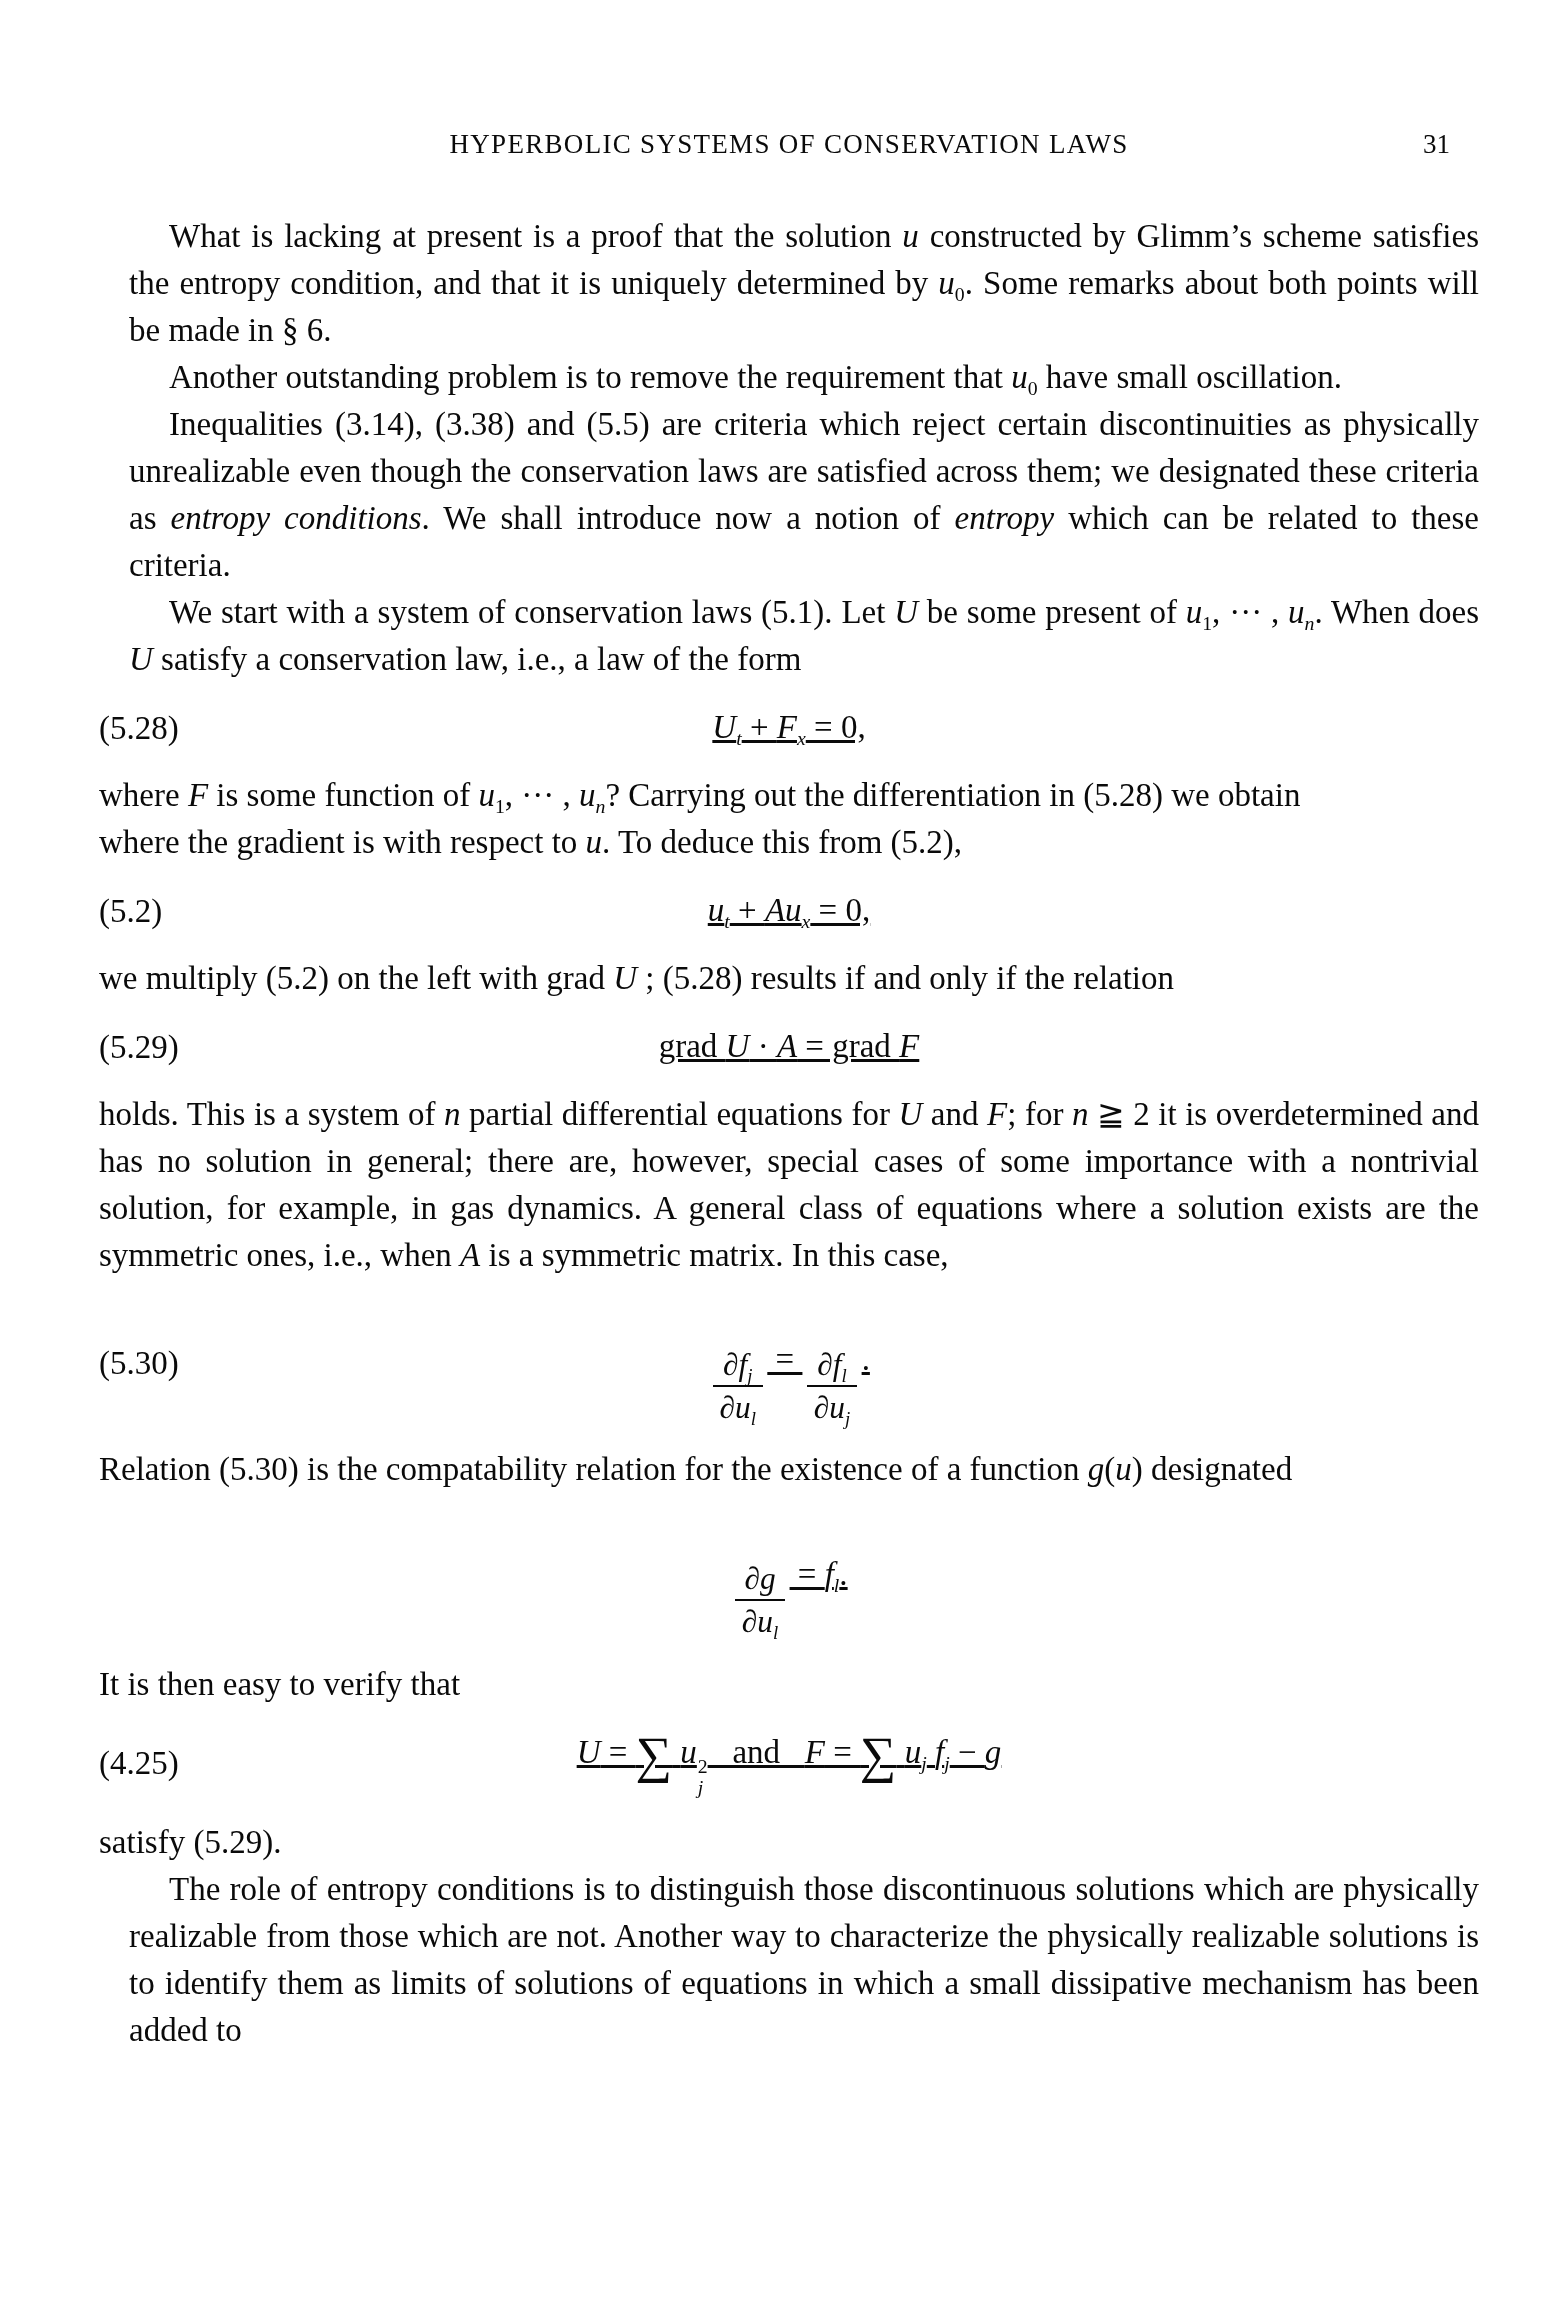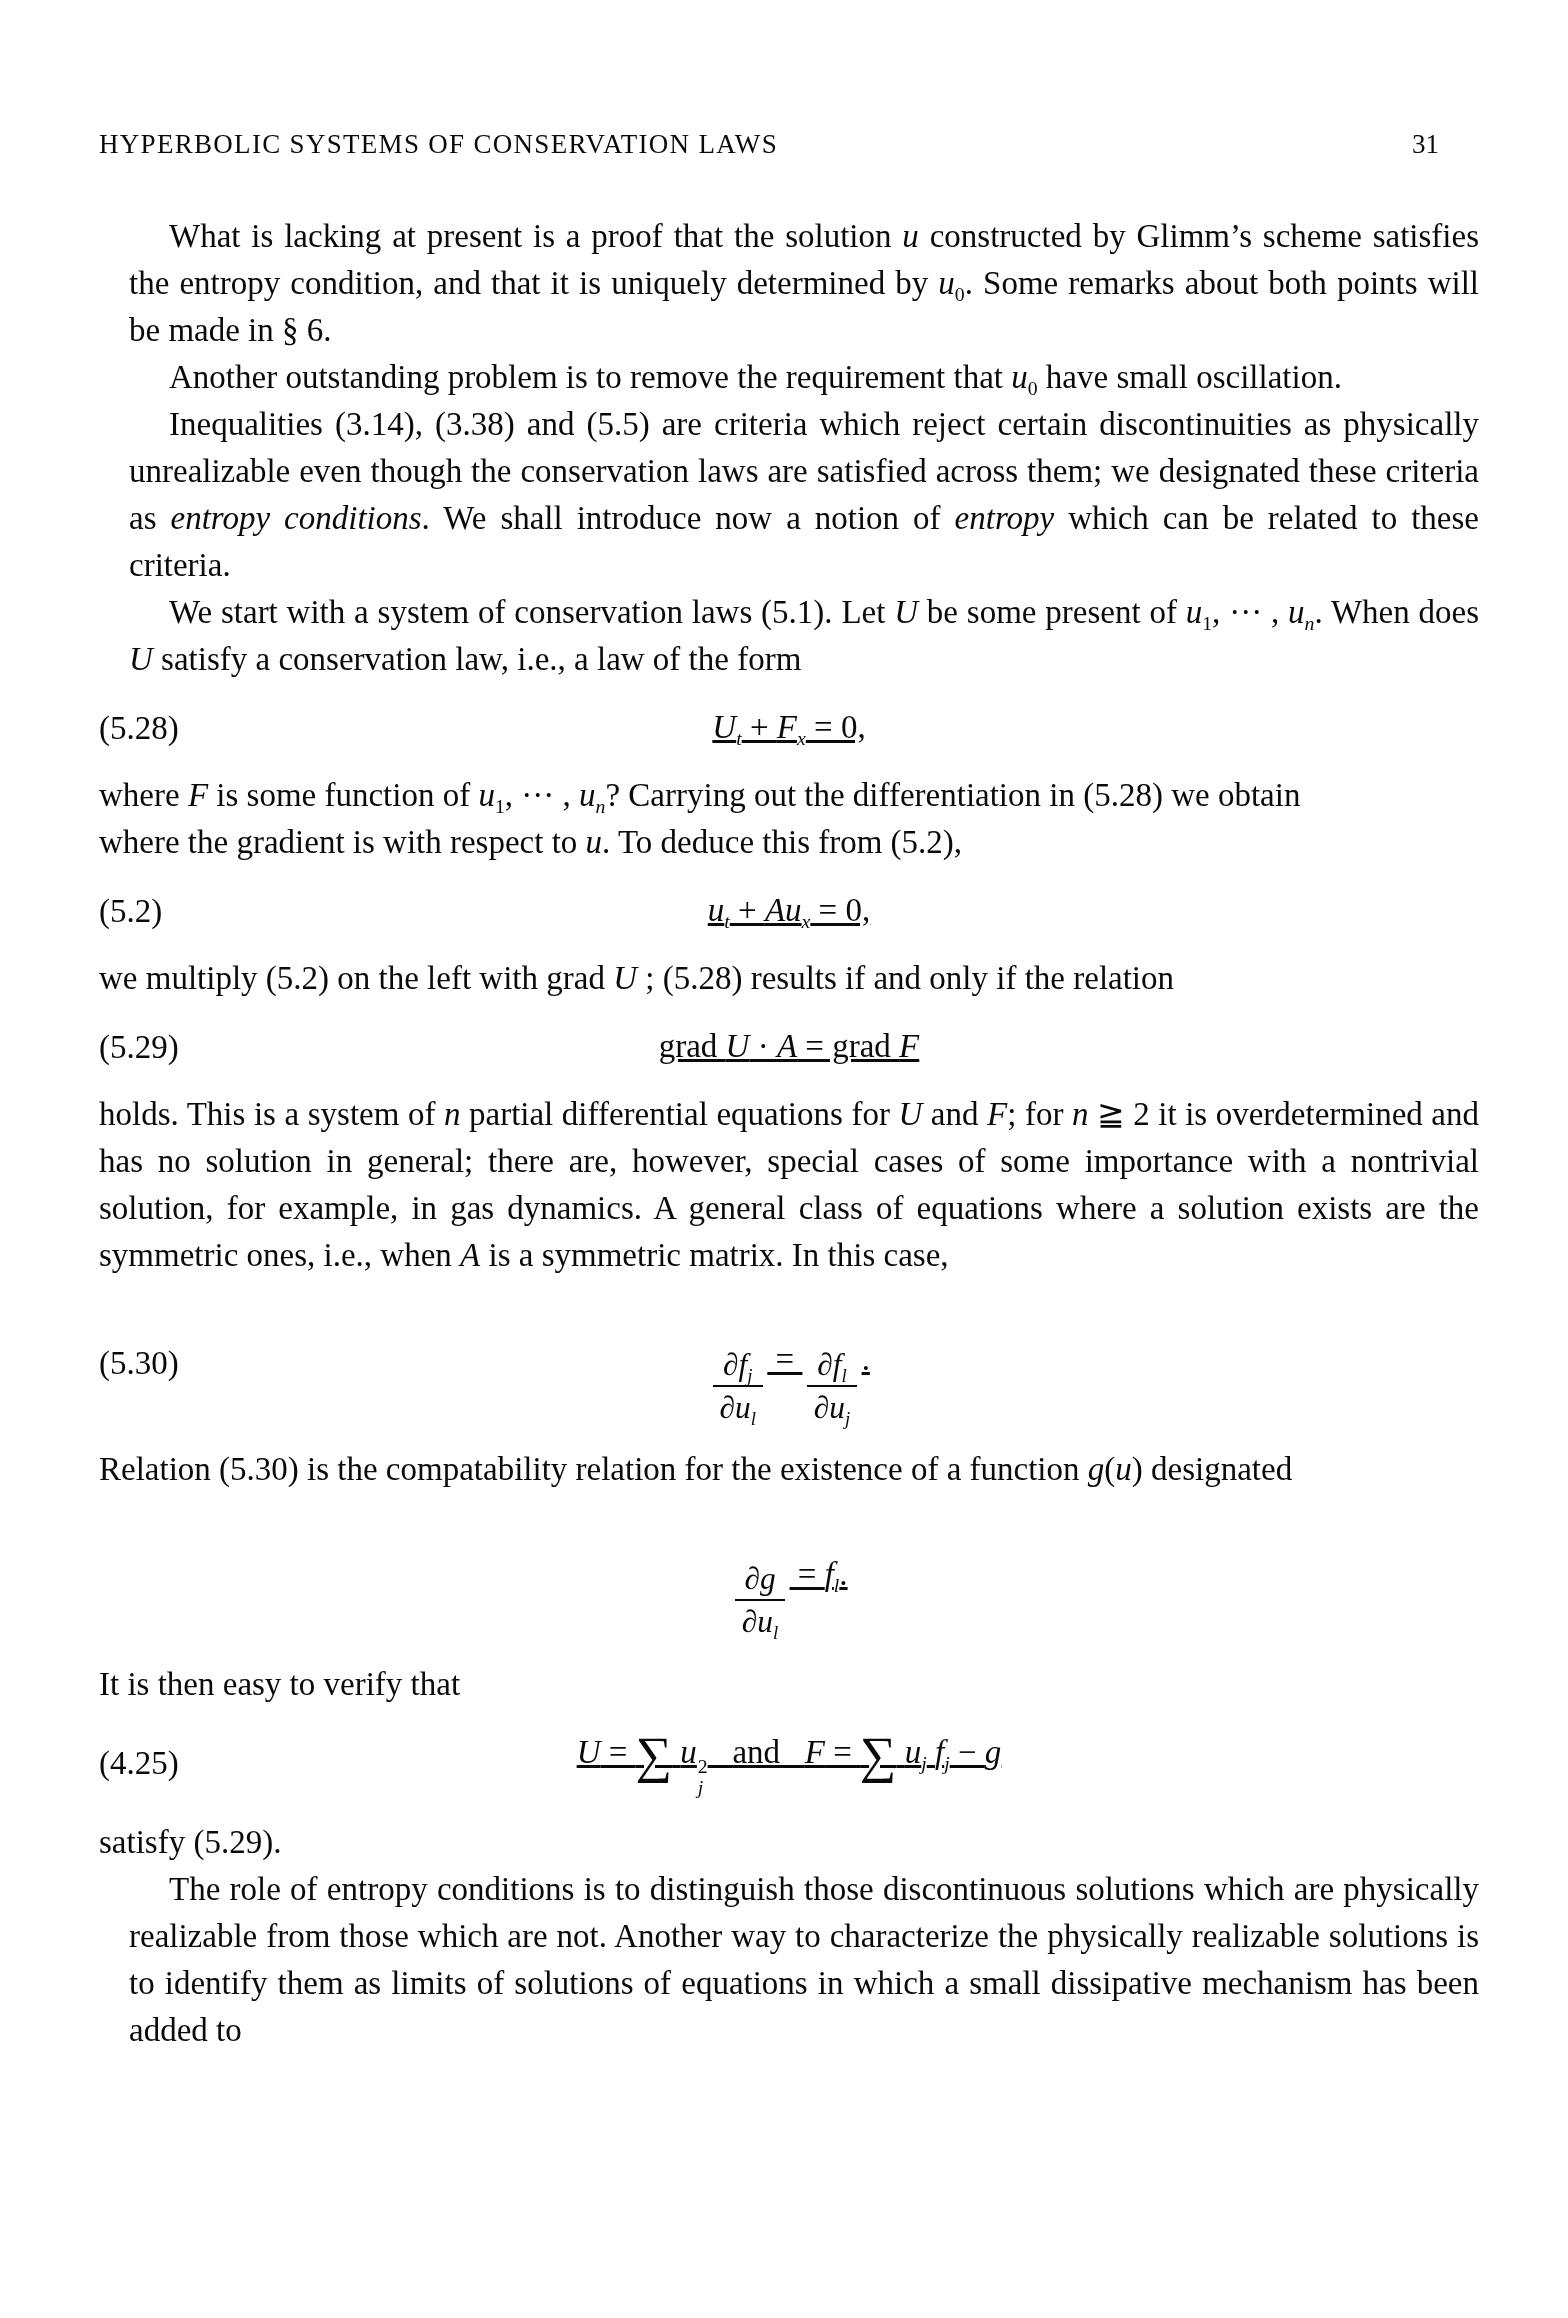--- a/index.html
+++ b/index.html
@@ -7,26 +7,26 @@
     width:1569px; height:2319px; overflow:hidden;
     background:#ffffff; color:#0a0a0a;
     font-family:"Liberation Serif","DejaVu Serif",serif;
   }
   .page {
     position:relative; box-sizing:border-box;
     width:1569px; height:2319px;
     padding:129px 90px 0 99px;
   }
   .header {
-    position:relative; 
+    position:relative; text-align:center;
     font-size:27px; letter-spacing:1.3px;
     margin-bottom:53px; white-space:nowrap;
   }
   .pageno {
-    position:absolute; right:40px; top:0; letter-spacing:0;
+    position:absolute; right:29px; top:0; letter-spacing:0;
   }
   .body-text {
     font-size:33px; line-height:47px; text-align:justify;
   }
   .body-text p { margin:0; }
   .body-text p.indent { text-indent:40px;margin-left:30px; }
   .eq {
     position:relative; text-align:center; margin:21px 0;text-decoration:underline;
   }
   .eq .math { white-space:pre; }

